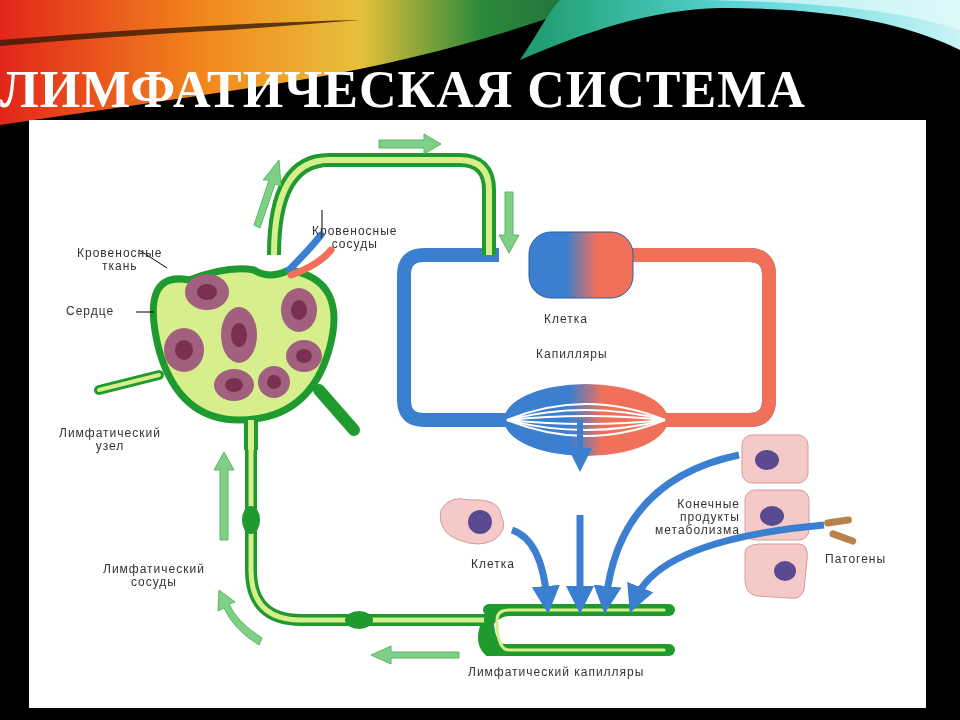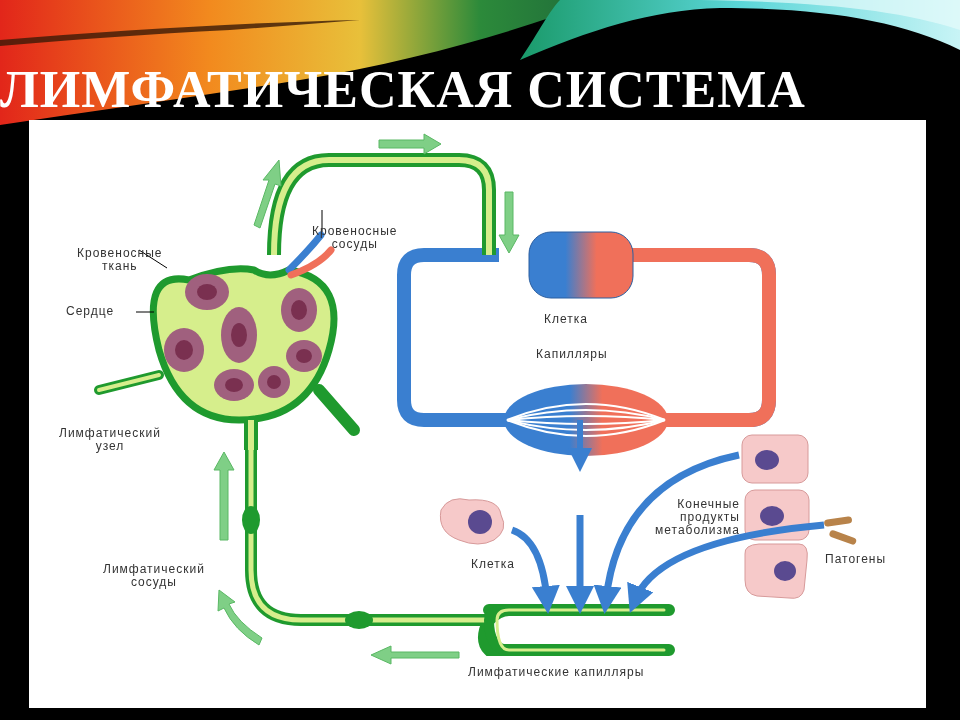--- a/index.html
+++ b/index.html
@@ -169,14 +169,14 @@
   <div class="lbl r" style="left:614px; top:378px;margin-left:12px;">
     <div>Конечные</div>
     <div>продукты</div>
     <div>метаболизма</div>
   </div>
   <div class="lbl" style="left:796px; top:433px;">Патогены</div>
   <div class="lbl c" style="left:74px; top:443px;">
     <div>Лимфатический</div>
     <div>сосуды</div>
   </div>
-  <div class="lbl" style="left:439px; top:546px;">Лимфатические капилляры</div>
+  <div class="lbl" style="left:439px; top:546px;">Лимфатический капилляры</div>
 </div>
 
 </body></html>

